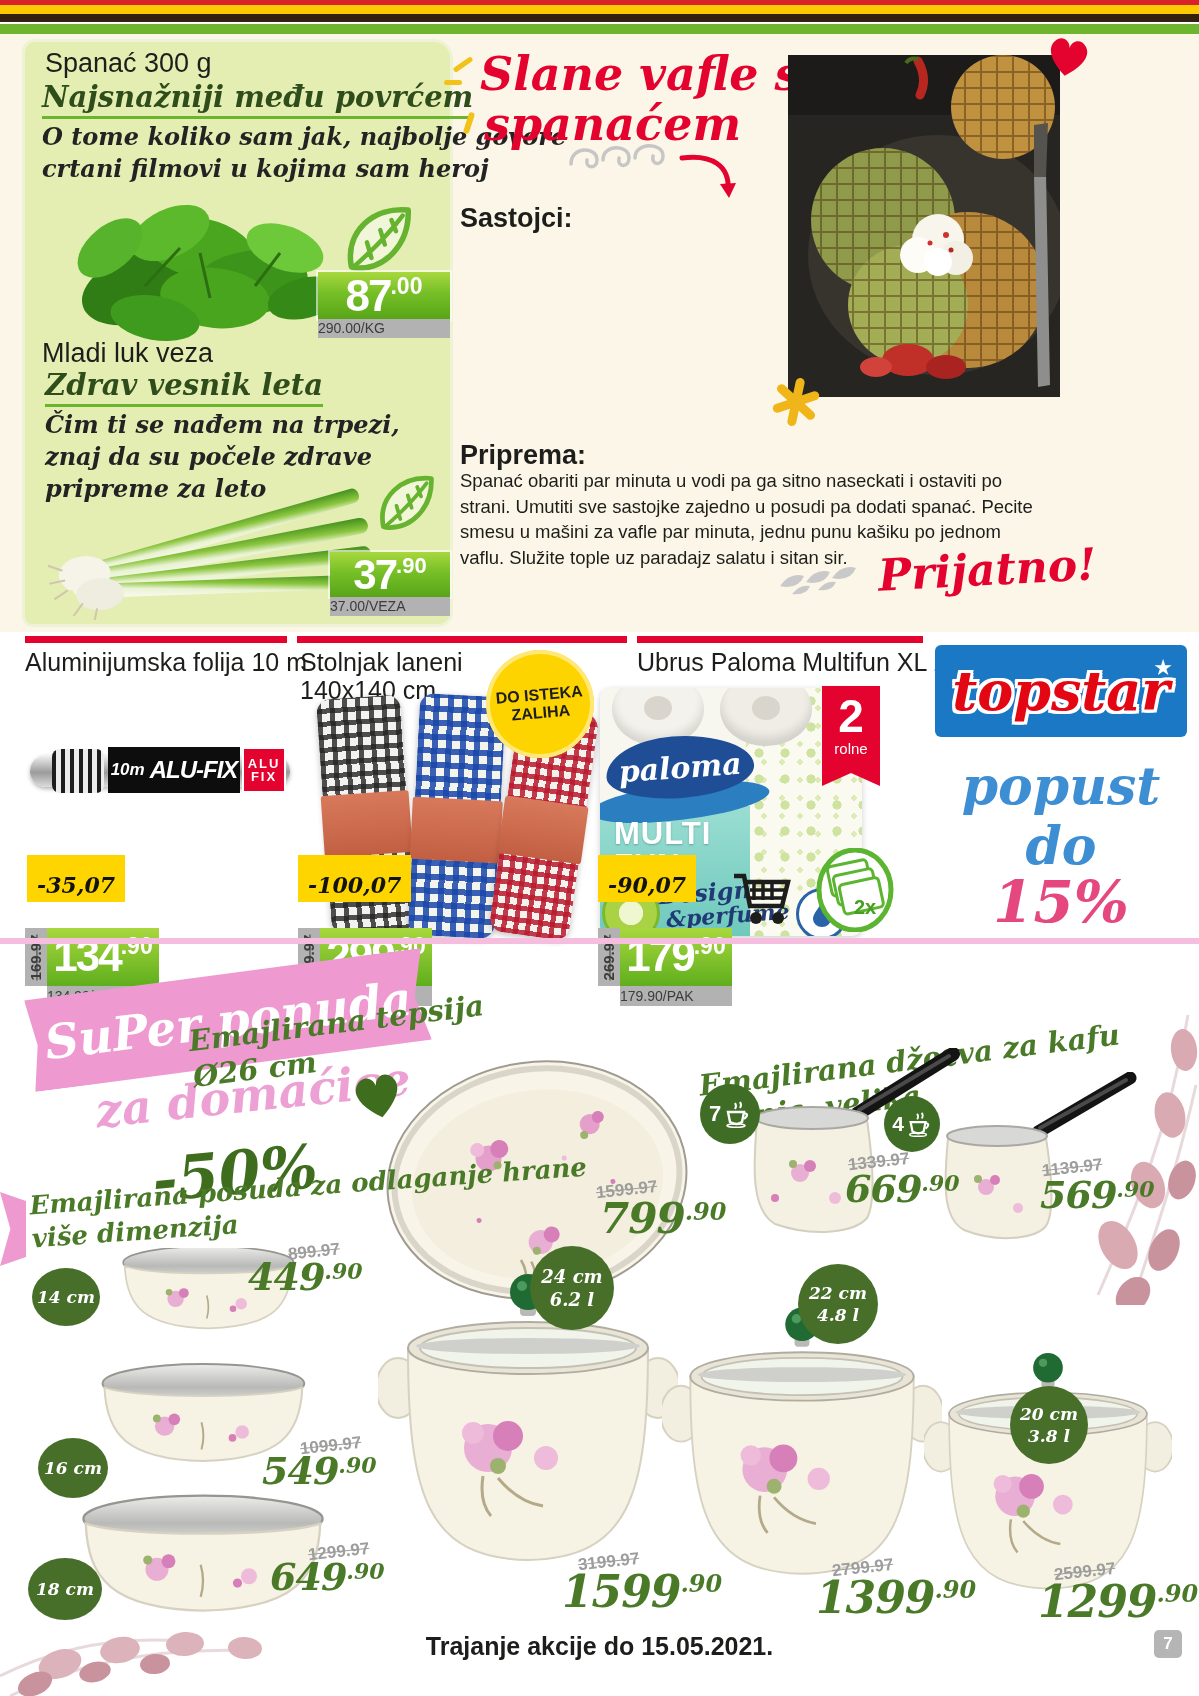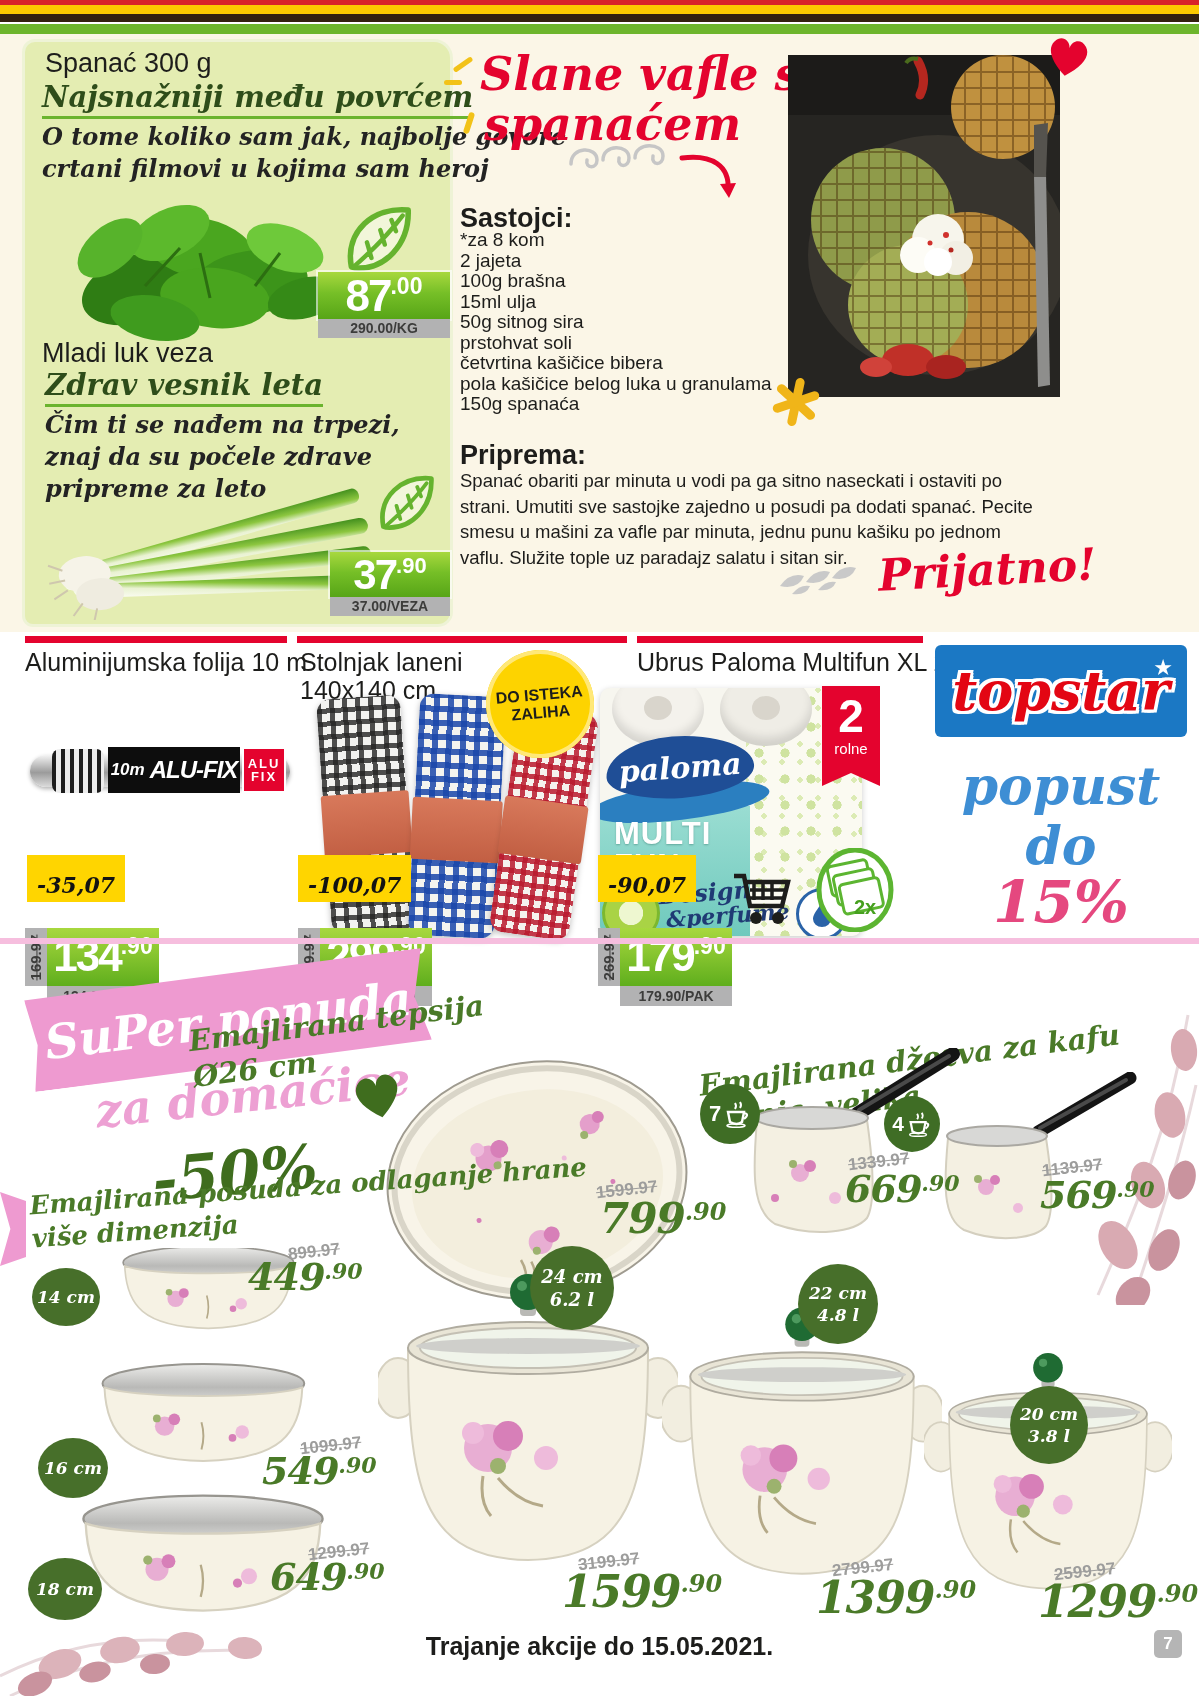--- a/index.html
+++ b/index.html
@@ -15,21 +15,21 @@
   .cream{background:#fbf6e7;}
   .green-panel{background:#e4edb2;border-radius:10px 16px 12px 8px;box-shadow:0 0 0 3px #eef3d6;}
   .prod-name{font-size:27px;color:#1d1d1b;}
   .tagline{font-size:29px;color:#2e4d1a;border-bottom:3px solid #6ab42e;padding-bottom:2px;}
   .quote{font-size:24px;color:#232323;}
 
   .gpricebox{display:flex;justify-content:center;background:linear-gradient(180deg,#a8d83e 0%,#76bf27 45%,#57a517 100%);
              color:#fff;box-shadow:0 0 0 2px rgba(255,255,255,.6);}
   .gpricebox .int{font-weight:bold;letter-spacing:-2px;line-height:1;}
   .gpricebox .dec{font-weight:bold;line-height:1;margin-top:3px;}
-  .unitstrip{background:#b2b2b3;color:#3c3c3b;font-weight:bold;text-align:center;}
+  .unitstrip{background:#b2b2b3;color:#3c3c3b;font-weight:normal;text-align:left;}
 
   .red-title{color:#e4032e;font-size:46px;line-height:1.05;}
   .ing-head{font-size:27px;font-weight:bold;}
   .ing-line{font-size:19px;line-height:20.5px;}
   .prep-text{font-size:18.5px;line-height:25.5px;}
 
   
   .redline{background:#e4032e;height:7px;}
   .mid-name{font-size:25px;color:#1d1d1b;}
   .ytag{background:#ffd500;color:#131313;font-weight:bold;font-style:italic;font-size:22px;
@@ -213,31 +213,20 @@
 
   <svg class="abs" style="left:770px;top:376px;" width="52" height="52" viewBox="0 0 52 52">
     <g stroke="#f0b519" stroke-width="9" stroke-linecap="round" transform="rotate(12 26 26)">
       <path d="M26 6 V46"></path>
         <path d="M9 16 L43 36"></path>
         <path d="M43 16 L9 36"></path>
     </g>
   </svg>
 
   <div class="abs ing-head" style="left:460px;top:203px;">Sastojci:</div>
-  <div class="abs" style="left:460px;top:230px;width:330px;">
-    <div class="ing-line">*za 8 kom</div>
-    <div class="ing-line">2 jajeta</div>
-    <div class="ing-line">100g brašna</div>
-    <div class="ing-line">15ml ulja</div>
-    <div class="ing-line">50g sitnog sira</div>
-    <div class="ing-line">prstohvat soli</div>
-    <div class="ing-line">četvrtina kašičice bibera</div>
-    <div class="ing-line">pola kašičice belog luka u granulama</div>
-    <div class="ing-line">150g spanaća</div>
-  </div>
 
   <div class="abs ing-head" style="left:460px;top:440px;">Priprema:</div>
   <div class="abs prep-text" style="left:460px;top:468px;width:590px;">Spanać obariti par minuta u vodi pa ga sitno naseckati i ostaviti po strani. Umutiti sve sastojke zajedno u posudi pa dodati spanać. Pecite smesu u mašini za vafle par minuta, jednu punu kašiku po jednom vaflu. Služite tople uz paradajz salatu i sitan sir.</div>
 
   <svg class="abs" style="left:778px;top:556px;" width="92" height="40" viewBox="0 0 92 40">
     <g fill="#c9c9c9">
       <path d="M2 30 q10 -14 24 -10 q-6 14 -24 10z"></path>
       <path d="M28 26 q10 -14 24 -10 q-6 14 -24 10z"></path>
       <path d="M54 22 q10 -14 24 -10 q-6 14 -24 10z"></path>
       <path d="M14 38 q8 -10 18 -8 q-4 10 -18 8z"></path>

